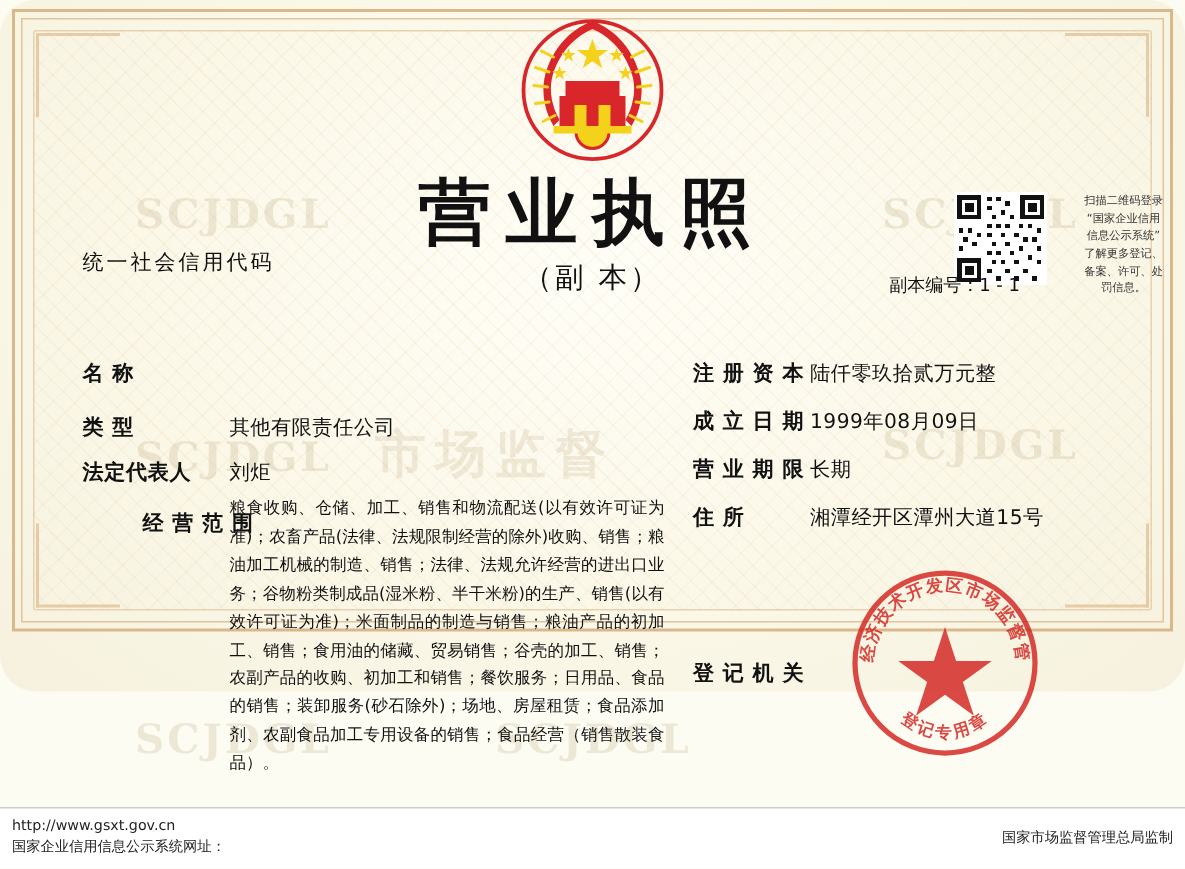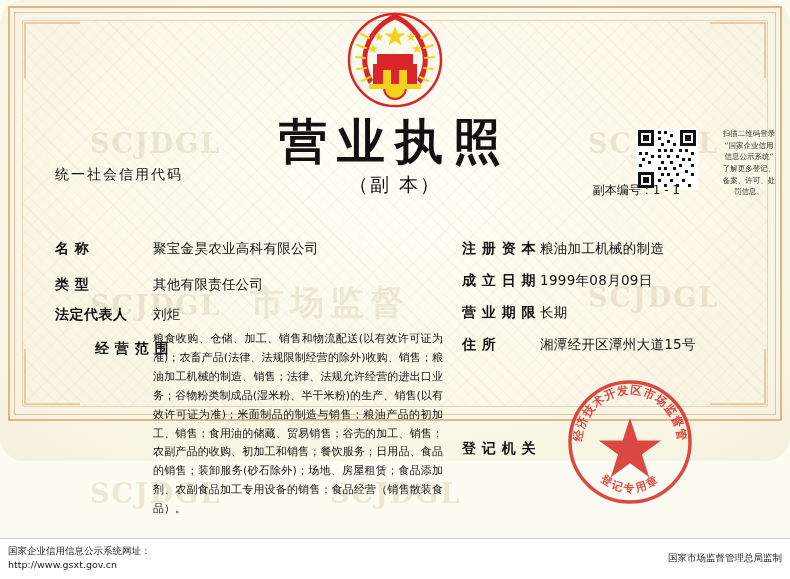--- a/index.html
+++ b/index.html
@@ -260,33 +260,32 @@
   <div class="qr-note" style="white-space:pre-line;">扫描二维码登录
 “国家企业信用
 信息公示系统”
 了解更多登记、
 备案、许可、处
 罚信息。</div>
 
   <div class="copy-no">副本编号：1 - 1</div>
 
   <div class="fld-label" style="left:55px;top:240px;">名          称</div>
-  <div class="fld-value" style="left:153px;top:240px;">聚宝金昊农业高科有限公司</div>
 
   <div class="fld-label" style="left:55px;top:276px;">类      型</div>
   <div class="fld-value" style="left:153px;top:276px;">其他有限责任公司</div>
 
   <div class="fld-label" style="left:55px;top:306px;">法定代表人</div>
   <div class="fld-value" style="left:153px;top:306px;">刘炬</div>
 
   <div class="fld-label" style="left:55px;top:340px;margin-left:40px;">经 营 范 围</div>
   <div class="scope-text">粮食收购、仓储、加工、销售和物流配送(以有效许可证为准)；农畜产品(法律、法规限制经营的除外)收购、销售；粮油加工机械的制造、销售；法律、法规允许经营的进出口业务；谷物粉类制成品(湿米粉、半干米粉)的生产、销售(以有效许可证为准)；米面制品的制造与销售；粮油产品的初加工、销售；食用油的储藏、贸易销售；谷壳的加工、销售；农副产品的收购、初加工和销售；餐饮服务；日用品、食品的销售；装卸服务(砂石除外)；场地、房屋租赁；食品添加剂、农副食品加工专用设备的销售；食品经营（销售散装食品）。</div>
 
   <div class="fld-label" style="left:462px;top:240px;">注 册 资 本</div>
-  <div class="fld-value" style="left:540px;top:240px;">粮油加工机械的制造</div>
+  <div class="fld-value" style="left:540px;top:240px;">陆仟零玖拾贰万元整</div>
 
   <div class="fld-label" style="left:462px;top:272px;">成 立 日 期</div>
   <div class="fld-value" style="left:540px;top:272px;">1999年08月09日</div>
 
   <div class="fld-label" style="left:462px;top:304px;">营 业 期 限</div>
   <div class="fld-value" style="left:540px;top:304px;">长期</div>
 
   <div class="fld-label" style="left:462px;top:336px;">住            所</div>
   <div class="fld-value" style="left:540px;top:336px;">湘潭经开区潭州大道15号</div>
 
@@ -307,17 +306,17 @@
         </text>
       </g>
     </svg>
   </div>
 
 
 </div>
 
 <div class="footer">
   <div class="foot-left">
+    <div>http://www.gsxt.gov.cn</div>
     <div>国家企业信用信息公示系统网址：</div>
-    <div>http://www.gsxt.gov.cn</div>
   </div>
   <div class="foot-right">国家市场监督管理总局监制</div>
 </div>
 
 </body></html>

